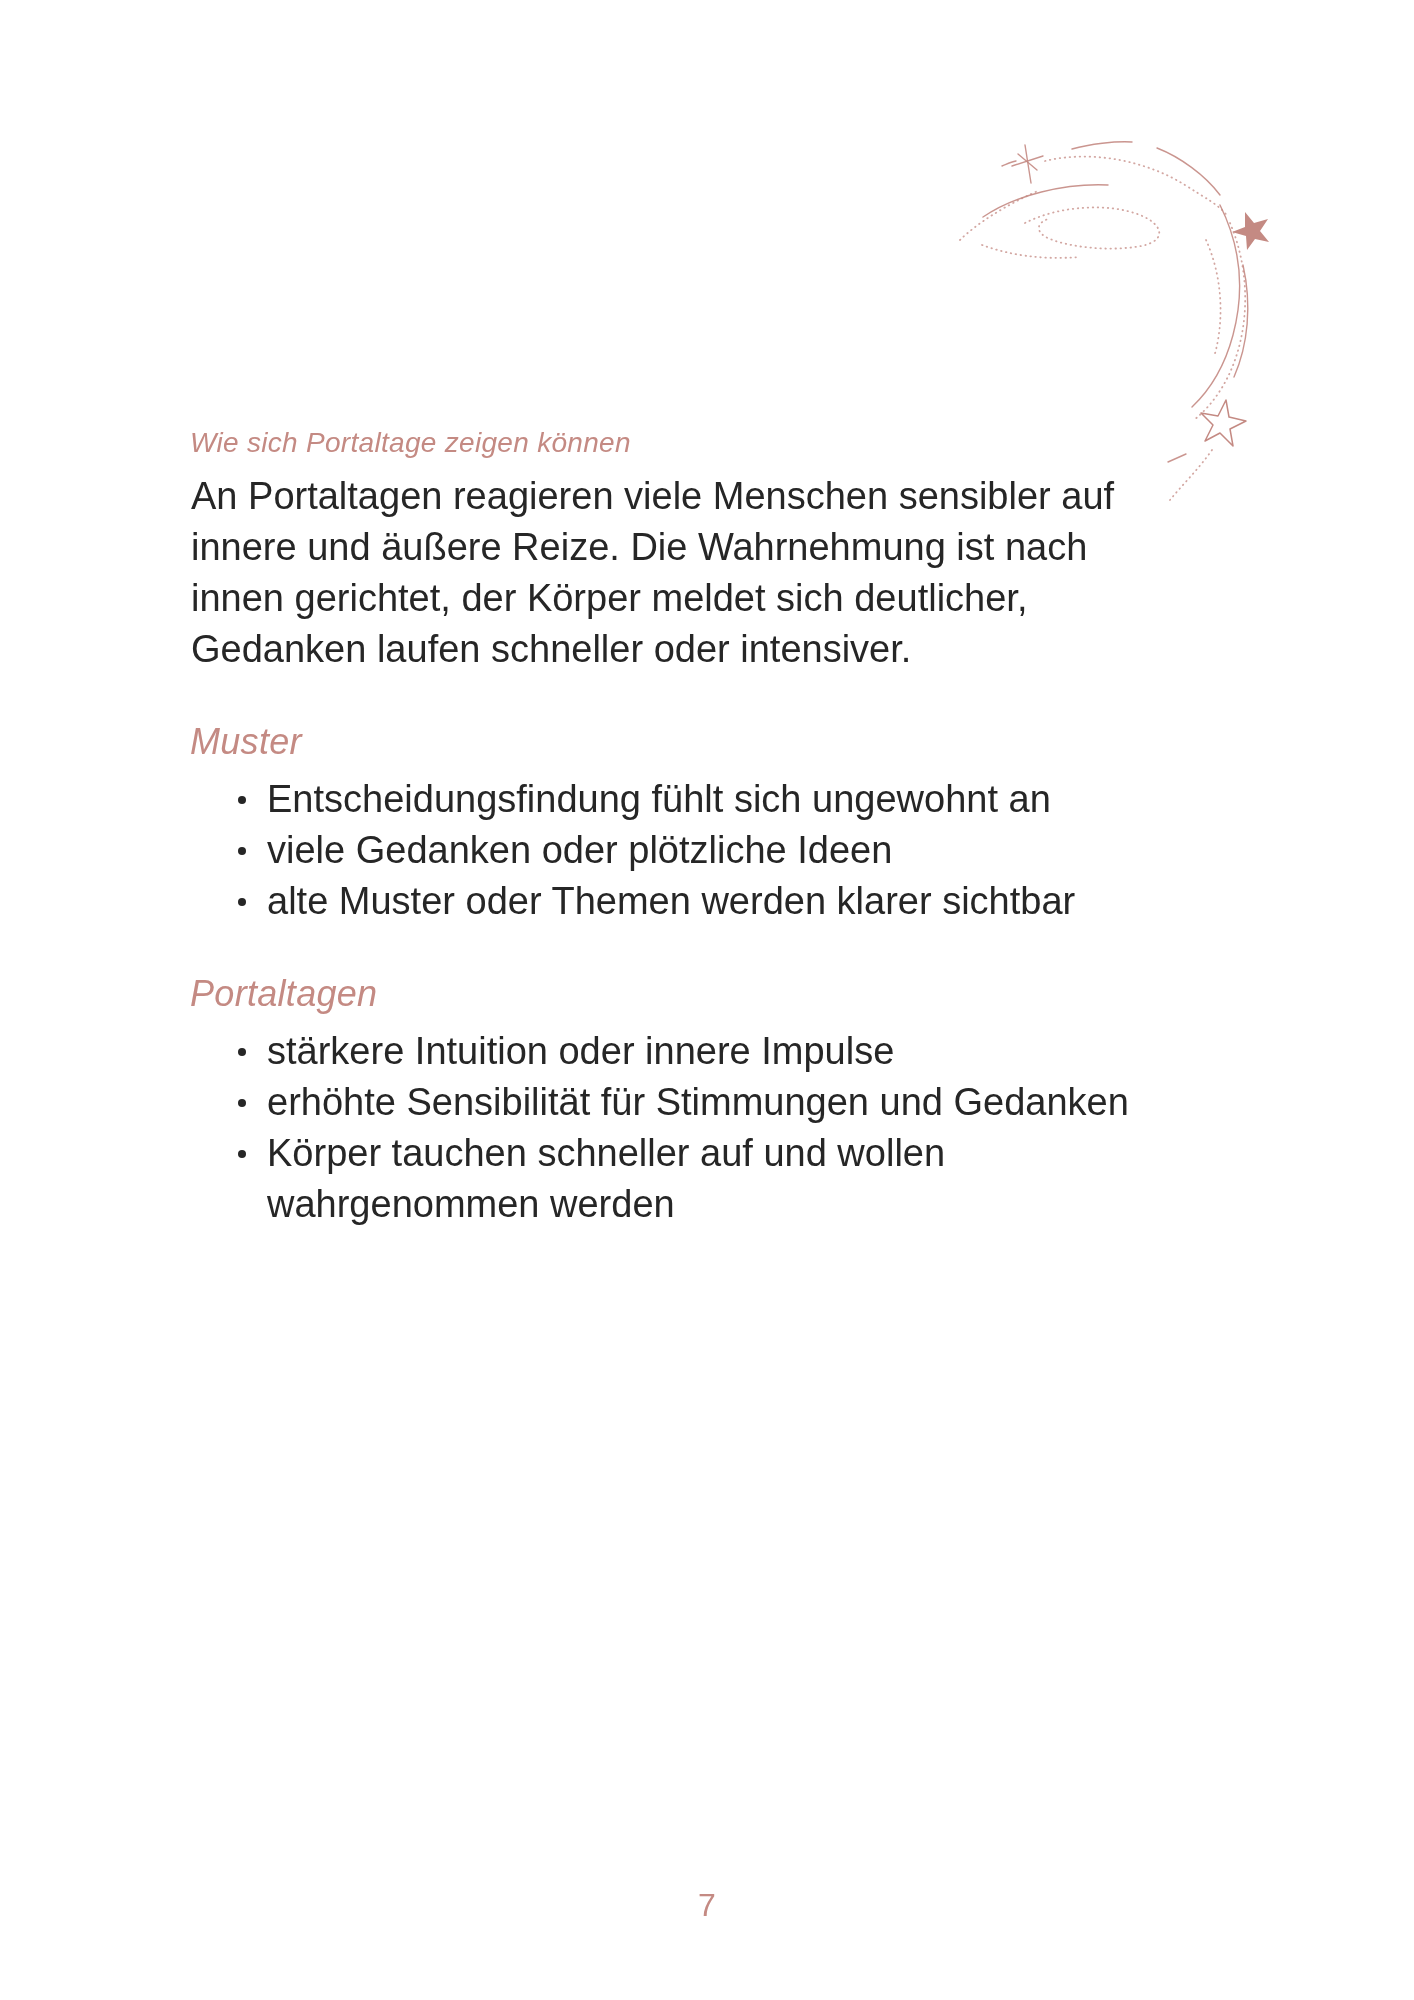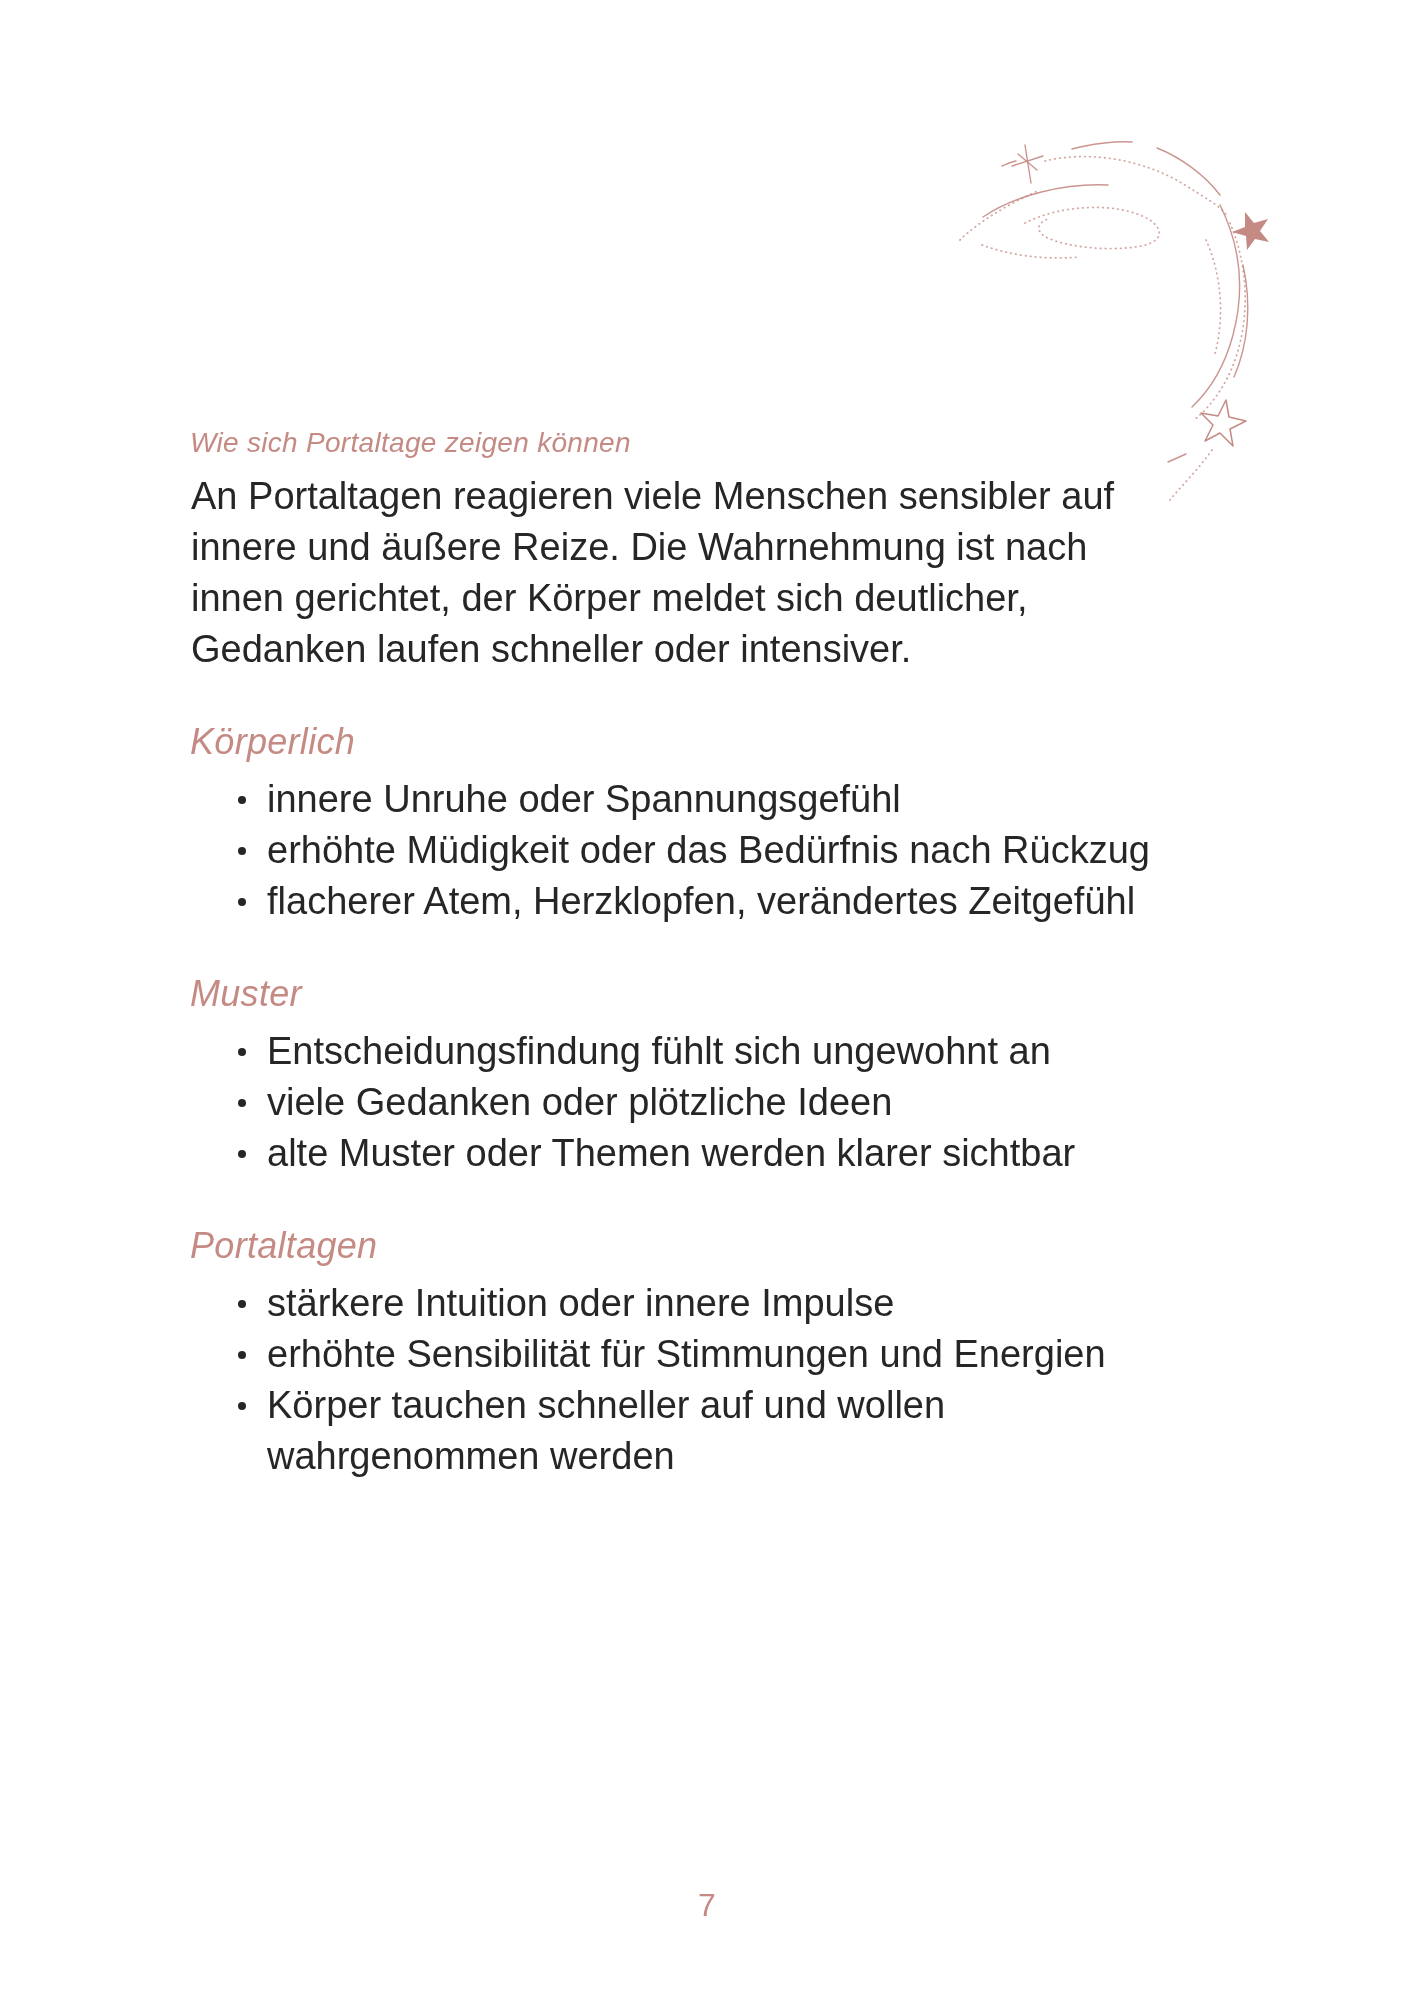--- a/index.html
+++ b/index.html
@@ -107,43 +107,35 @@
     </g>
   </svg>
 
   <div class="content">
     <h1 class="heading">Wie sich Portaltage zeigen können</h1>
     <p class="intro">An Portaltagen reagieren viele Menschen sensibler auf
 innere und äußere Reize. Die Wahrnehmung ist nach
 innen gerichtet, der Körper meldet sich deutlicher,
 Gedanken laufen schneller oder intensiver.</p>
     <div id="sections">
-  <section>
-    <h2 class="sub-heading">Körperlich</h2>
-    <ul class="bullets">
-            <li>innere Unruhe oder Spannungsgefühl</li>
-            <li>erhöhte Müdigkeit oder das Bedürfnis nach Rückzug</li>
-            <li>flacherer Atem, Herzklopfen, verändertes Zeitgefühl</li>
-          </ul>
-  </section>
 
   <section>
     <h2 class="sub-heading">Muster</h2>
     <ul class="bullets">
             <li>Entscheidungsfindung fühlt sich ungewohnt an</li>
             <li>viele Gedanken oder plötzliche Ideen</li>
             <li>alte Muster oder Themen werden klarer sichtbar</li>
           </ul>
   </section>
 
   <section>
     <h2 class="sub-heading">Portaltagen</h2>
     <ul class="bullets">
             <li>stärkere Intuition oder innere Impulse</li>
-            <li>erhöhte Sensibilität für Stimmungen und Energien</li>
+            <li>erhöhte Sensibilität für Stimmungen und Gedanken</li>
             <li>Körper tauchen schneller auf und wollen
 wahrgenommen werden</li>
           </ul>
   </section>
 </div>
   </div>
 
   <div class="page-number">7</div>
 </div>
 

